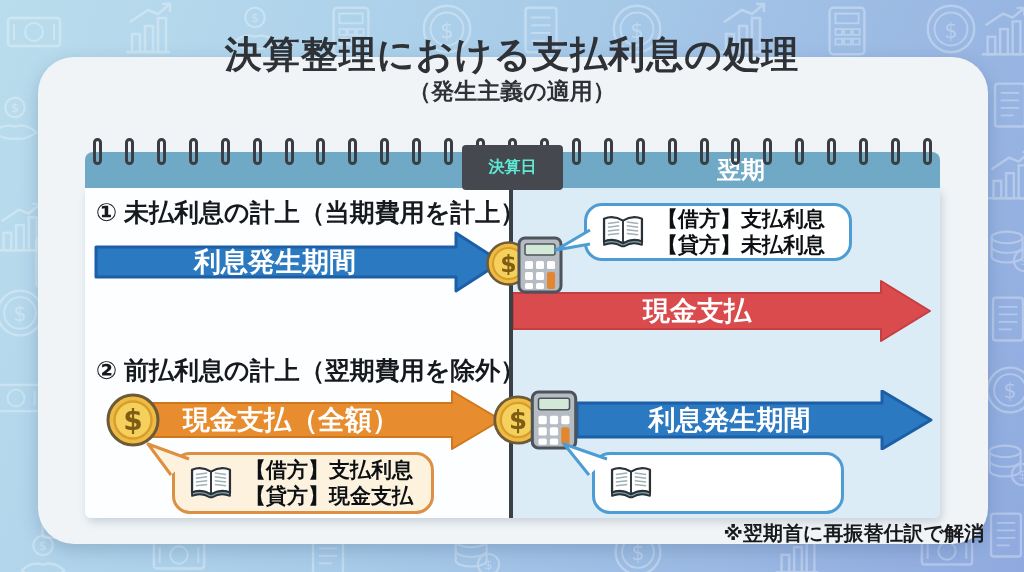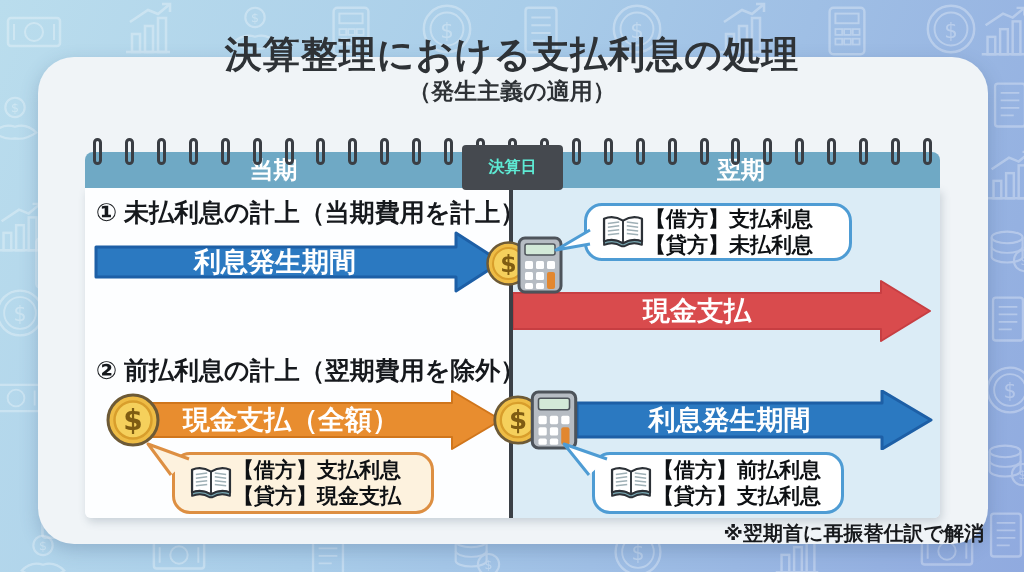--- a/index.html
+++ b/index.html
@@ -30,21 +30,21 @@
     display:flex;align-items:center;justify-content:center;color:#5eead4;font-size:16px;font-weight:bold;z-index:4;}
   .rings{position:absolute;left:8px;top:0;width:839px;height:27px;display:flex;justify-content:space-between;z-index:3;}
   .ring{width:9px;height:27px;border:3px solid #3a3e44;border-radius:5px;box-sizing:border-box;}
   .divider{position:absolute;left:424px;top:50px;width:4px;height:330px;background:#3b4046;z-index:3;}
   .sec-heading{position:absolute;color:#16191d;font-size:25px;font-weight:800;white-space:nowrap;z-index:2;}
   .arrow{position:absolute;z-index:2;}
   .arrow svg{display:block;}
   .arrow-label{position:absolute;top:0;bottom:0;display:flex;align-items:center;justify-content:center;
     color:#fff;font-size:27px;font-weight:bold;white-space:nowrap;}
   .marker{position:absolute;z-index:5;}
-  .bubble{position:absolute;display:flex;align-items:center;gap:0;padding:9px 14px;box-sizing:border-box;
+  .bubble{position:absolute;display:flex;align-items:center;gap:12px;padding:9px 14px;box-sizing:border-box;
     background:#fff;border:3px solid #4e9cd4;border-radius:18px;z-index:6;}
   .bubble.orange{background:#fdf2de;border-color:#dd8f42;}
   .bubble .lines{font-size:21px;font-weight:bold;color:#0e1114;line-height:26px;white-space:nowrap;}
   .tail{position:absolute;z-index:7;}
   .footnote{position:absolute;right:40px;top:520px;font-size:20px;font-weight:bold;color:#17191c;}
 </style>
 </head>
 <body>
 
 <svg style="position:absolute;width:0;height:0" aria-hidden="true">
@@ -224,21 +224,20 @@
 
   <div class="title l1">決算整理における支払利息の処理</div>
   <div class="title l2">（発生主義の適用）</div>
 
   <div class="calendar">
     <div class="cal-page">
       <div class="panel-left"></div>
       <div class="panel-right"></div>
     </div>
     <div class="cal-header"></div>
-    <div class="cal-period left">当期</div>
     <div class="cal-period right">翌期</div>
     <div class="rings">
         <div class="ring"></div>
         <div class="ring"></div>
         <div class="ring"></div>
         <div class="ring"></div>
         <div class="ring"></div>
         <div class="ring"></div>
         <div class="ring"></div>
         <div class="ring"></div>
@@ -337,24 +336,20 @@
       </div>
       <svg class="tail" style="left:-30px;top:-14px" width="46" height="36" viewBox="0 0 46 36">
           <path d="M44,18 L3,3 L26,34" fill="#fdf2de" stroke="#dd8f42" stroke-width="3" stroke-linejoin="round"></path>
         </svg>
     </div>
 
     <div class="bubble" style="left:507px;top:314px;width:252px;height:62px">
       <svg width="44" height="36" viewBox="0 0 46 38">
           <use href="#book"></use>
         </svg>
-      <div class="lines">
-        <div>【借方】前払利息</div>
-        <div>【貸方】支払利息</div>
-      </div>
       <svg class="tail" style="left:-34px;top:-14px" width="48" height="36" viewBox="0 0 48 36">
           <path d="M46,18 L3,3 L28,34" fill="#ffffff" stroke="#4e9cd4" stroke-width="3" stroke-linejoin="round"></path>
         </svg>
     </div>
   </div>
 
   <div class="footnote">※翌期首に再振替仕訳で解消</div>
 </div>
 
 </body></html>

